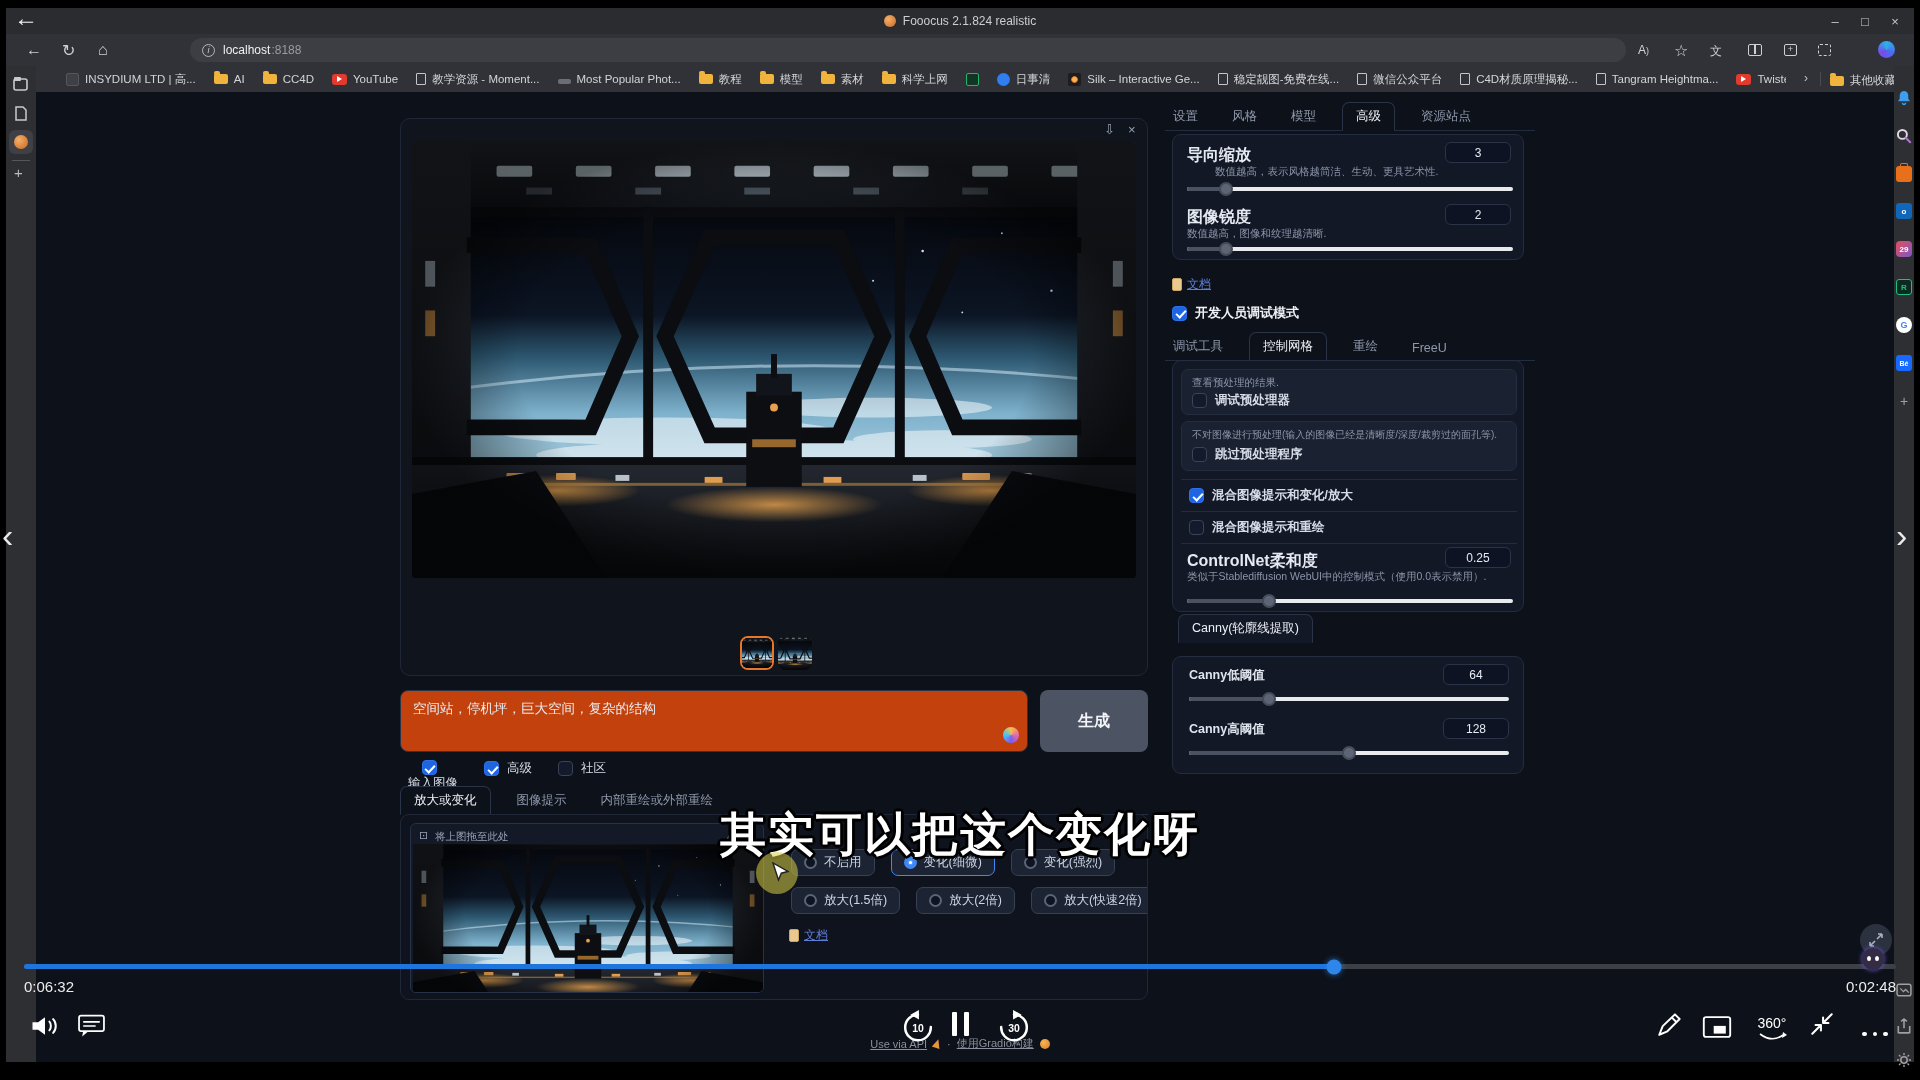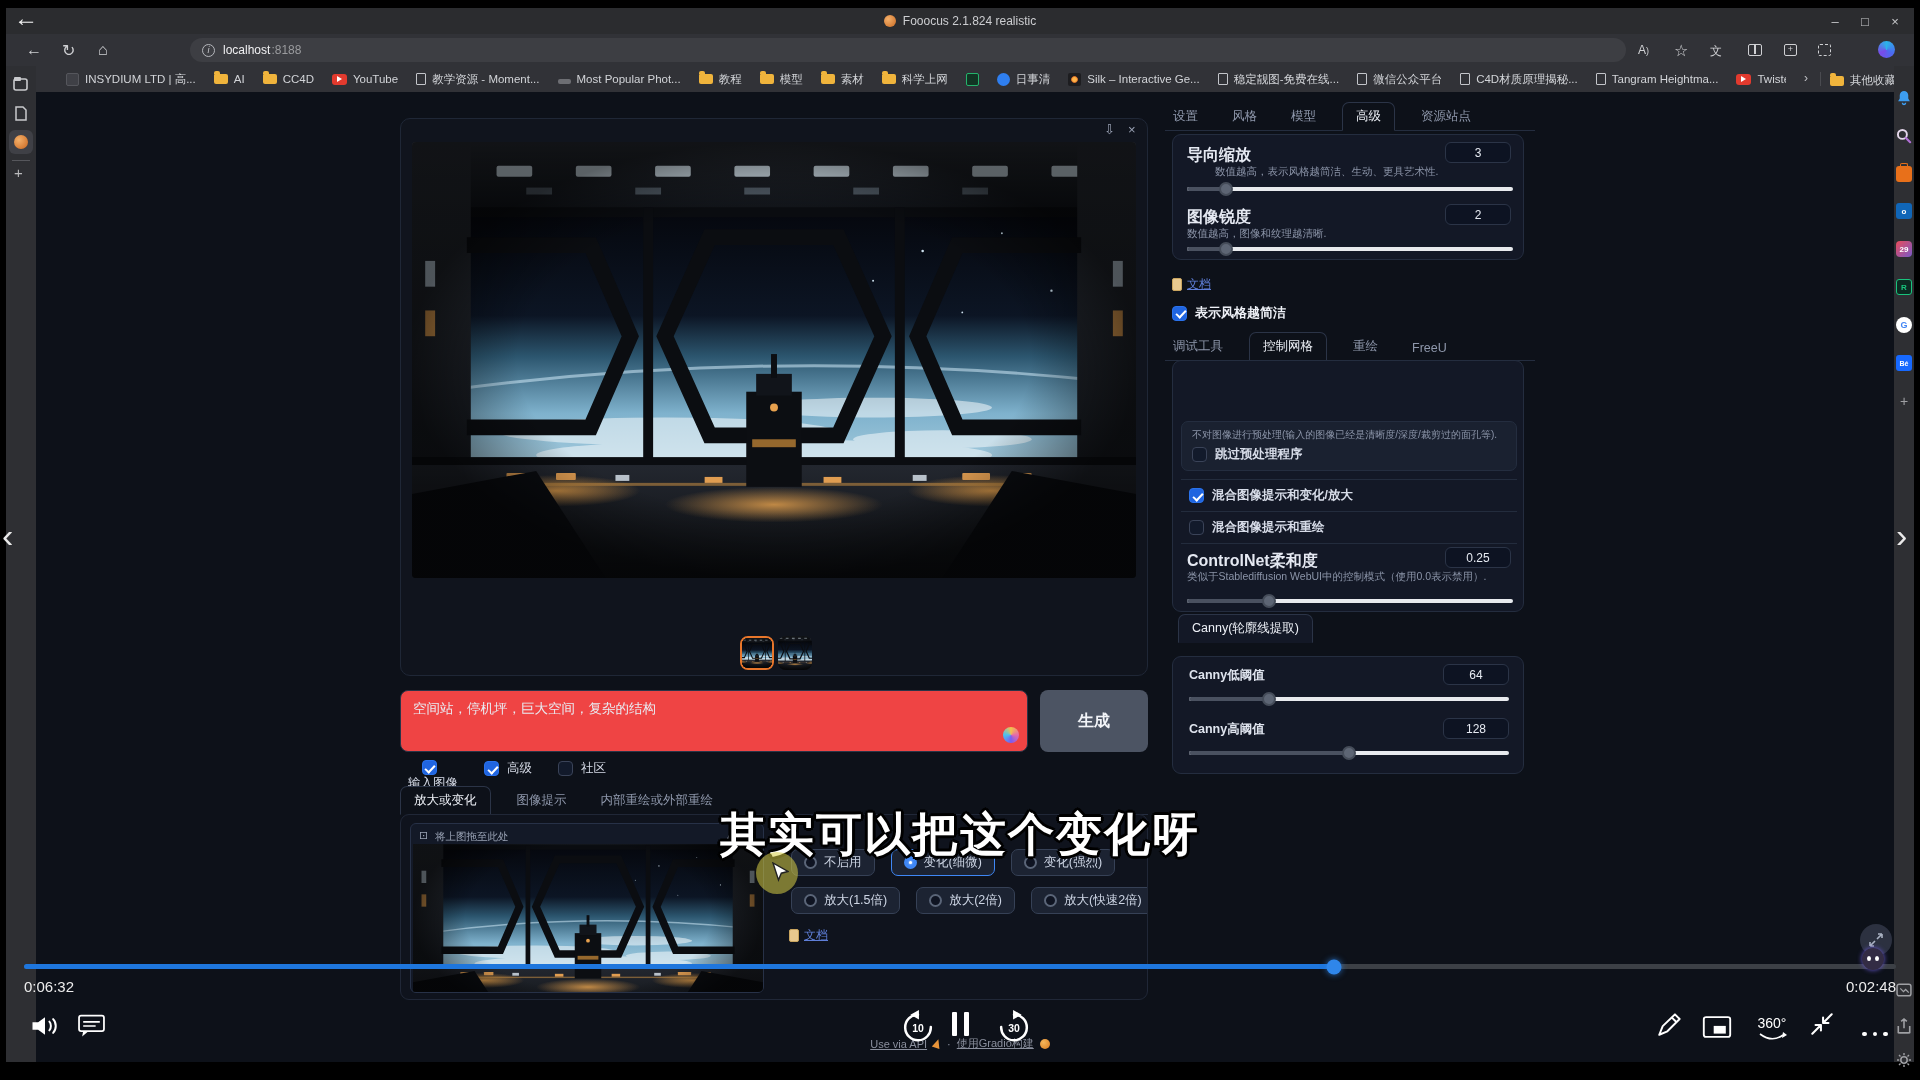--- a/index.html
+++ b/index.html
@@ -31,21 +31,21 @@
   .bi-silk{background:#1d1d20;position:relative;}
   .bi-silk::after{content:"";position:absolute;left:3px;top:3px;width:7px;height:7px;border-radius:50%;background:radial-gradient(circle,#ffb347 0 40%,#c2571f 70%,transparent 75%);}
   .tabstrip{left:6px;top:66px;width:30px;height:996px;background:#2e2f33;}
   .sidebar{left:1894px;top:66px;width:20px;height:996px;background:#2e2f33;}
   .sbico{position:absolute;left:2px;width:16px;height:16px;border-radius:4px;display:flex;align-items:center;justify-content:center;font-size:8px;font-weight:700;color:#fff;}
   
   .page{left:36px;top:92px;width:1858px;height:970px;background:#0d1119;}
   .panelbox{background:#10141d;border:1px solid #1f2736;border-radius:10px;}
   .thumbsel{border:2px solid #e8762b;border-radius:8px;overflow:hidden;}
   .thumb{border-radius:8px;overflow:hidden;opacity:.95;}
-  .prompt{background:#ef4444;border:1px solid #2a3447;border-radius:8px;color:#e8ebf2;font-size:13.5px;padding:9px 12px;line-height:1.4;}
+  .prompt{background:#c2410c;border:1px solid #2a3447;border-radius:8px;color:#e8ebf2;font-size:13.5px;padding:9px 12px;line-height:1.4;}
   .genbtn{background:#4c5463;border-radius:8px;color:#f2f4f8;font-size:16px;font-weight:700;display:flex;align-items:center;justify-content:center;cursor:pointer;}
   .cb{position:relative;width:15px;height:15px;border-radius:4px;background:#121a2b;border:1px solid #3a4358;flex:0 0 auto;}
   .cb.on{background:#2065e0;border-color:#2a72ec;}
   .cb.on::after{content:"";position:absolute;left:4.5px;top:1.5px;width:4px;height:8px;border-right:2px solid #fff;border-bottom:2px solid #fff;transform:rotate(43deg);}
   .cblbl{color:#d7dce8;font-size:12.5px;margin-left:8px;}
   .tabrow{display:flex;align-items:flex-end;gap:18px;border-bottom:1px solid #242d3f;}
   .tab{color:#8f98ac;font-size:12.5px;padding:5px 8px;white-space:nowrap;cursor:pointer;}
   .tab.active{color:#eef1f7;border:1px solid #2b3447;border-bottom:1px solid #0d1119;border-radius:7px 7px 0 0;margin-bottom:-1px;background:#0d1119;padding:5px 13px;}
   .block{background:#131826;border:1px solid #242d3f;border-radius:9px;}
   .subblock{background:#1a2130;border:1px solid #242d3f;border-radius:7px;}
@@ -480,31 +480,38 @@
     </div>
   </div>
 
   <div class="abs flex" style="left:1172px;top:276px;">
       <span class="docic"></span>
       <span class="link">文档</span>
     </div>
 
   <div class="abs flex" style="left:1172px;top:304px;">
       <span class="cb on"></span>
-      <span class="cblbl" style="font-weight:700;color:#eef1f7;font-size:13px;">表示风格越简洁</span>
+      <span class="cblbl" style="font-weight:700;color:#eef1f7;font-size:13px;">开发人员调试模式</span>
     </div>
 
   <div class="abs tabrow" style="left:1165px;top:332px;width:370px;">
     <span class="tab">调试工具</span>
     <span class="tab active">控制网格</span>
     <span class="tab">重绘</span>
     <span class="tab">FreeU</span>
   </div>
 
   <div class="abs block" style="left:1172px;top:360px;width:352px;height:252px;">
+    <div class="abs subblock" style="left:8px;top:8px;width:336px;height:46px;">
+      <span class="abs desc" style="left:10px;top:6px;">查看预处理的结果.</span>
+      <div class="abs flex" style="left:10px;top:22px;">
+          <span class="cb"></span>
+          <span class="cblbl" style="font-weight:700;">调试预处理器</span>
+        </div>
+    </div>
     <div class="abs subblock" style="left:8px;top:60px;width:336px;height:50px;">
       <span class="abs desc" style="left:10px;top:6px;font-size:10px;">不对图像进行预处理(输入的图像已经是清晰度/深度/裁剪过的面孔等).</span>
       <div class="abs flex" style="left:10px;top:24px;">
           <span class="cb"></span>
           <span class="cblbl" style="font-weight:700;">跳过预处理程序</span>
         </div>
     </div>
     <span class="abs" style="left:8px;top:118px;width:336px;height:1px;background:#232c3d;"></span>
     <div class="abs flex" style="left:16px;top:126px;">
         <span class="cb on"></span>

